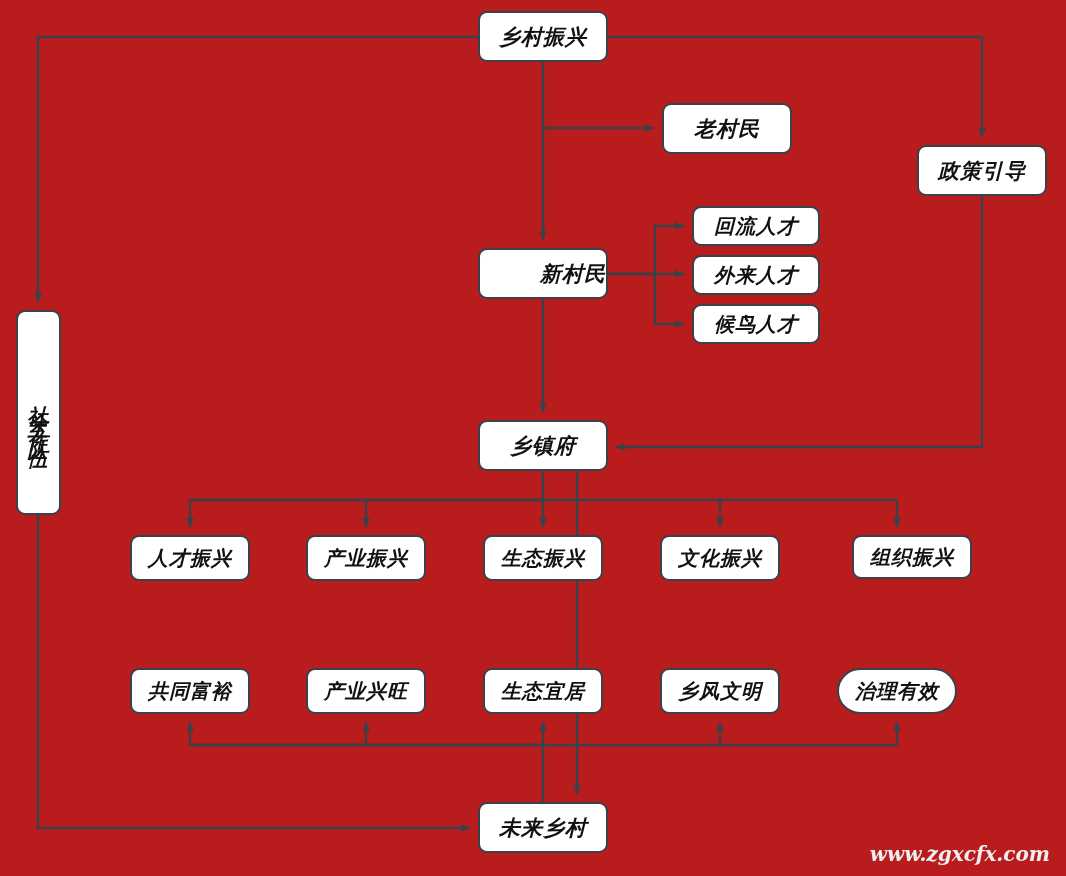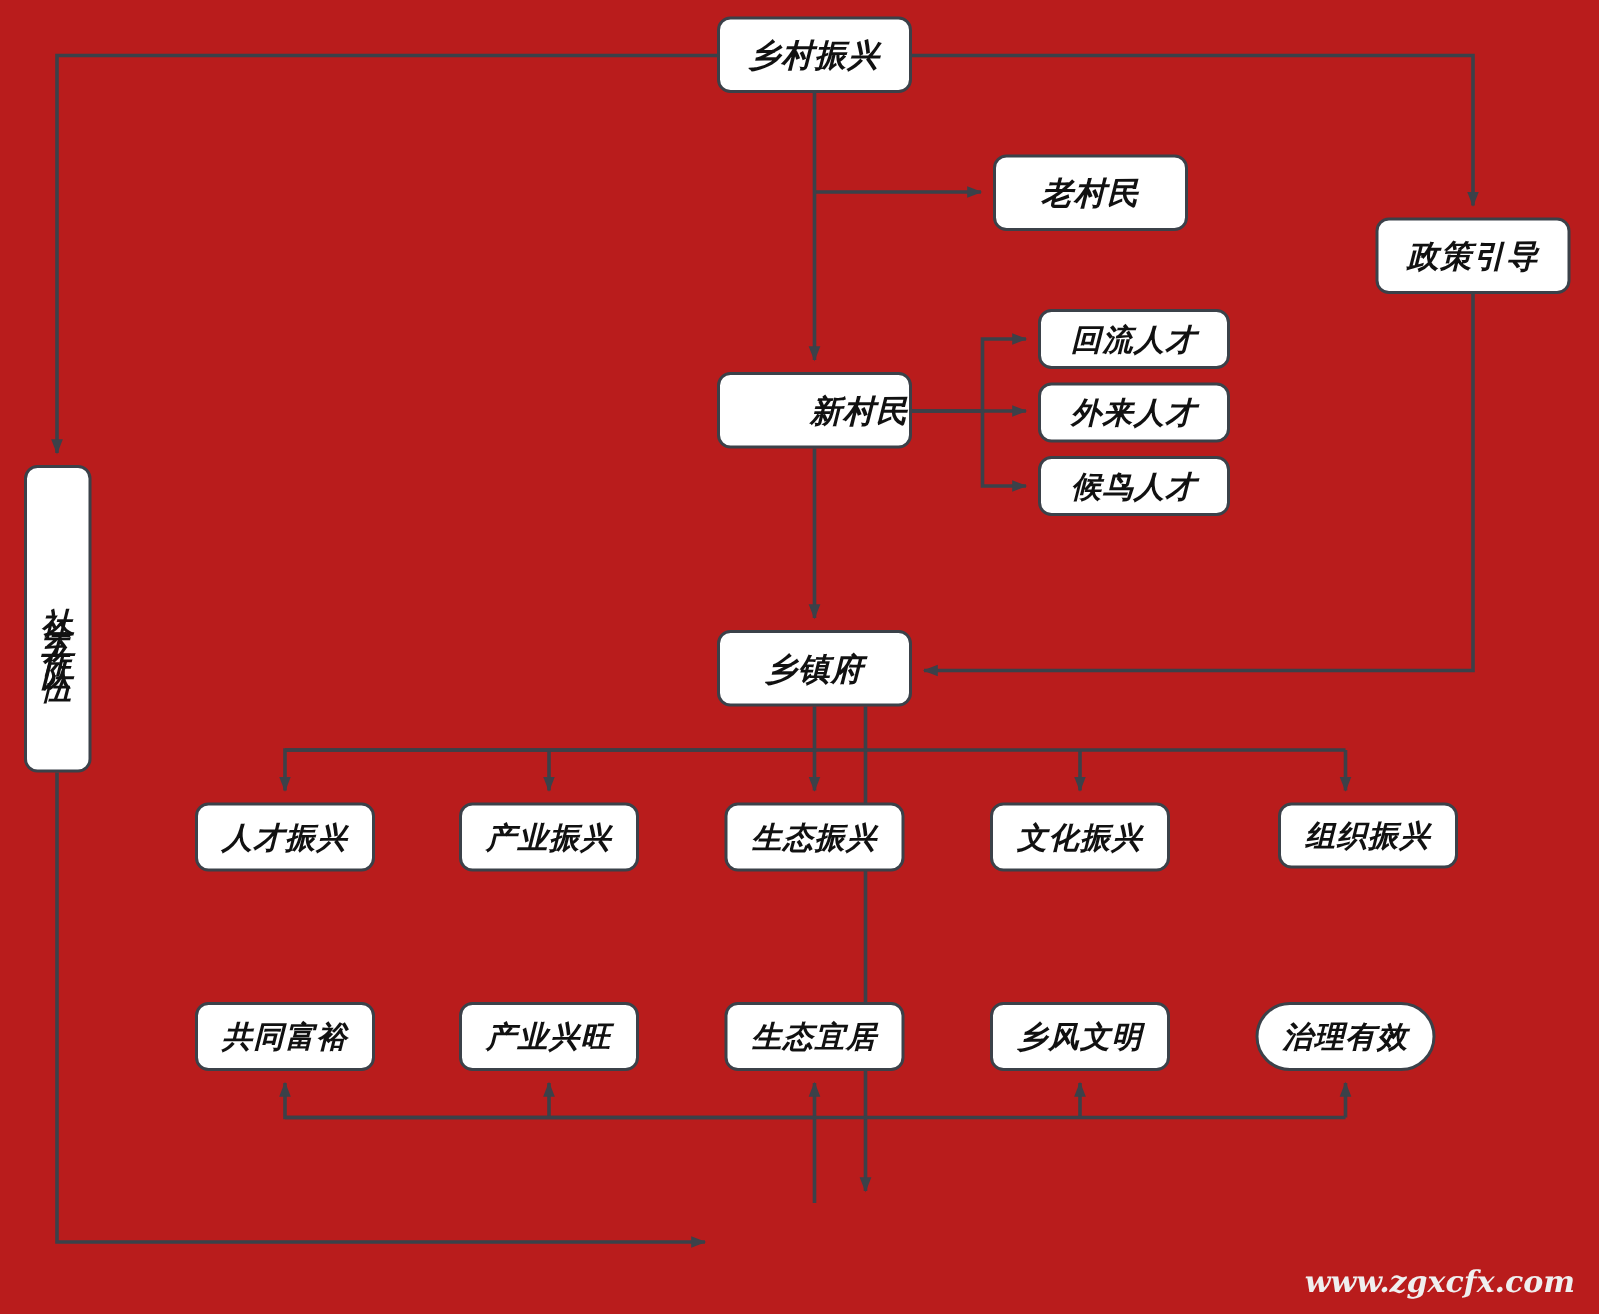--- a/index.html
+++ b/index.html
@@ -100,20 +100,23 @@
   </div>
 
   <div class="node n-main" style="left:478px;top:420px;width:130px;height:51px;">
     <span>乡镇府</span>
   </div>
 
   <div class="node" style="left:16px;top:310px;width:45px;height:205px;">
     <span class="n-vert">社会工作队伍</span>
   </div>
 
+  <div class="node n-main" style="left:478px;top:802px;width:130px;height:51px;">
+    <span>未来乡村</span>
+  </div>
 
   <div class="node n-sub" style="left:130px;top:535px;width:120px;height:46px;">
     <span>人才振兴</span>
   </div>
   <div class="node n-sub" style="left:306px;top:535px;width:120px;height:46px;">
     <span>产业振兴</span>
   </div>
   <div class="node n-sub" style="left:483px;top:535px;width:120px;height:46px;text-align:center;">
     <span>生态振兴</span>
   </div>

